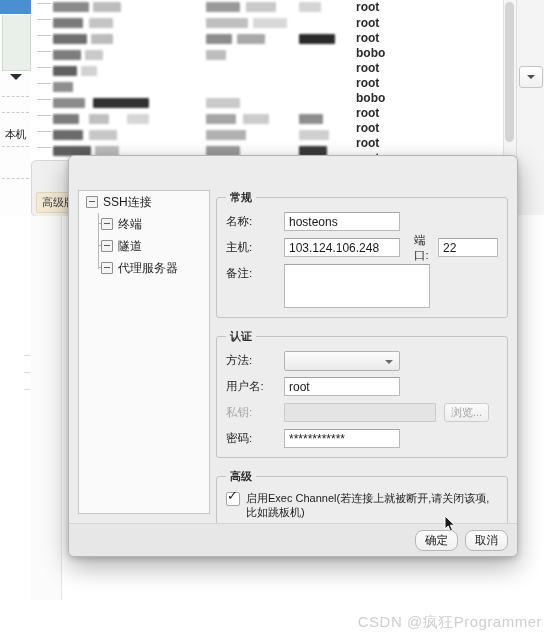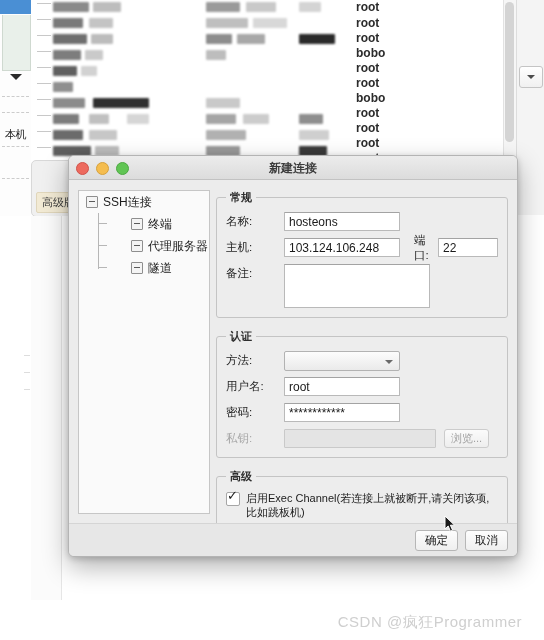--- a/index.html
+++ b/index.html
@@ -253,21 +253,21 @@
   .tree-node {
     position: relative;
     display: flex;
     align-items: center;
     height: 22px;
     font-size: 12px;
     color: #1c1c1c;
     cursor: default;
   }
   .tree-root { padding-left: 7px; }
-  .tree-child { padding-left: 22px; margin-left: 30px; }
+  .tree-child { padding-left: 22px; }
   .toggle {
     display: inline-block;
     width: 10px; height: 10px;
     margin-right: 5px;
     border: 1px solid #8e8e8e;
     background: #f4f4f4;
     border-radius: 1px;
     position: relative;
     flex: 0 0 auto;
   }
@@ -448,38 +448,38 @@
     right: 9px; top: 6px;
     display: flex;
     gap: 7px;
   }
   .btn {
     font-family: "Liberation Sans", sans-serif;
     font-size: 11.5px;
     color: #1b1b1b;
     background: linear-gradient(#fdfdfd, #efefef);
     border: 1px solid #b6b6b6;
-    border-radius: 3px;
+    border-radius: 8px;
     height: 21px;
     padding: 0 9px;
     cursor: default;
   }
 
   
   .cursor {
     position: absolute;
     left: 444px; top: 515px;
     width: 12px; height: 18px;
     z-index: 40;
   }
 
   
   .watermark {
     position: absolute;
-    right: 22px; bottom: 8px;
+    right: 2px; bottom: 8px;
     font-size: 15px;
     color: #cfcfcf;
     letter-spacing: 0.5px;
     z-index: 50;
   }
   .bottom-strip {
     position: absolute;
     left: 0; bottom: 0;
     width: 544px; height: 40px;
     background: #ffffff;
@@ -615,51 +615,43 @@
   <div class="bg-left-fill"></div>
   <div class="bg-ruler" style="top:355px"></div>
   <div class="bg-ruler" style="top:372px"></div>
   <div class="bg-ruler" style="top:389px"></div>
 </div>
 
 <div class="bottom-strip"></div>
 
 <div class="dialog">
 
-  <div class="titlebar">
-    <div class="lights">
-      <div class="light l-red"></div>
-      <div class="light l-yel"></div>
-      <div class="light l-grn"></div>
-    </div>
-    <div class="dlg-title">新建连接</div>
-  </div>
 
   <div class="dlg-body">
 
     <div class="tree">
       <div class="tree-node tree-root">
         <span class="toggle"></span>
         <span>SSH连接</span>
       </div>
       <div class="tree-vline"></div>
       <div class="tree-hline" style="top:32px"></div>
       <div class="tree-hline" style="top:54px"></div>
       <div class="tree-hline" style="top:76px"></div>
       <div class="tree-node tree-child">
         <span class="toggle"></span>
         <span>终端</span>
       </div>
       <div class="tree-node tree-child">
         <span class="toggle"></span>
-        <span>代理服务器</span>
+        <span>隧道</span>
       </div>
       <div class="tree-node tree-child">
         <span class="toggle"></span>
-        <span>隧道</span>
+        <span>代理服务器</span>
       </div>
     </div>
 
     <div class="pane">
 
       <fieldset class="group">
         <legend>常规</legend>
         <div class="frow">
           <span class="flabel">名称:</span>
           <input class="tf w-name" type="text" value="hosteons" style="">
@@ -682,27 +674,27 @@
           <span class="flabel">方法:</span>
           <div class="combo">
             <span class="carr"></span>
           </div>
         </div>
         <div class="frow">
           <span class="flabel">用户名:</span>
           <input class="tf w-name" type="text" value="root" style="">
         </div>
         <div class="frow">
-          <span class="flabel">密码:</span>
-          <input class="tf w-name" type="text" value="************" style="">
-        </div>
-        <div class="frow">
           <span class="flabel dim">私钥:</span>
           <input class="tf w-key" type="text" disabled="" style="">
           <button class="btn-browse" disabled="">浏览...</button>
+        </div>
+        <div class="frow">
+          <span class="flabel">密码:</span>
+          <input class="tf w-name" type="text" value="************" style="">
         </div>
       </fieldset>
 
       <fieldset class="group">
         <legend>高级</legend>
         <div class="chk-row">
           <span class="chk on"></span>
           <span class="chk-text">启用Exec Channel(若连接上就被断开,请关闭该项,比如跳板机)</span>
         </div>
         <div class="sub-note">关闭后无法监控服务器信息</div>

